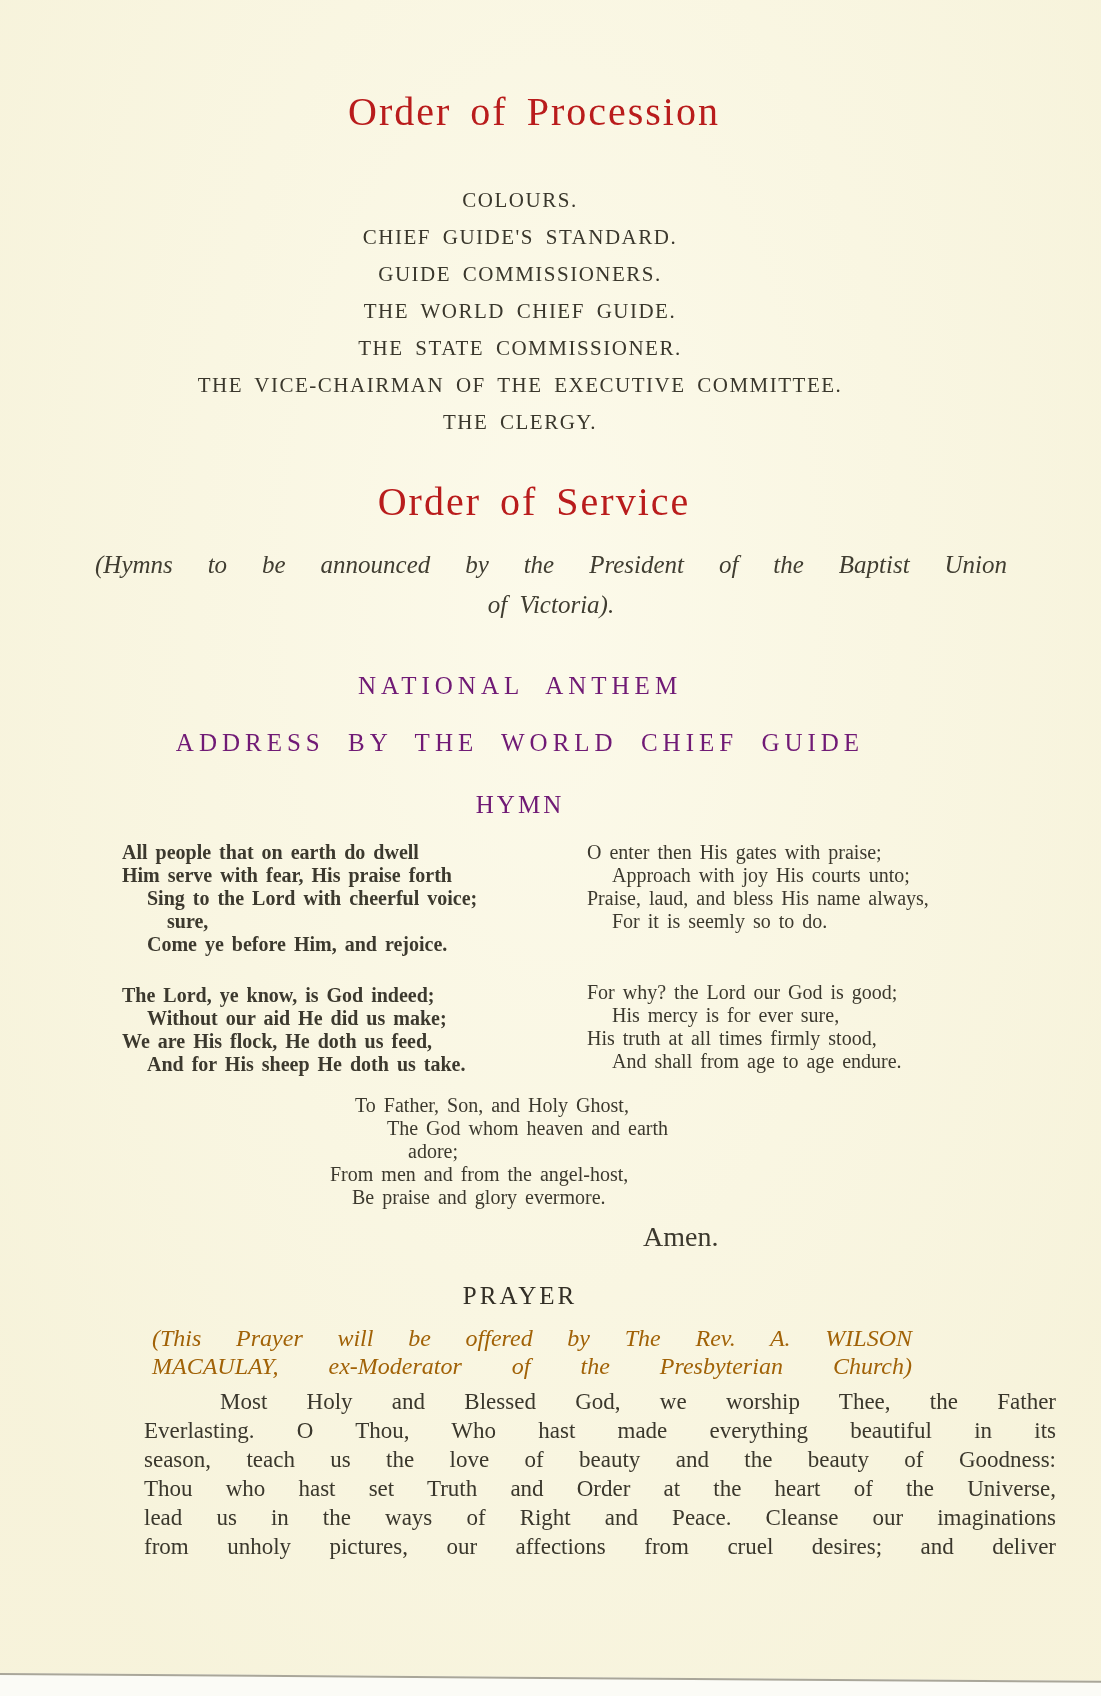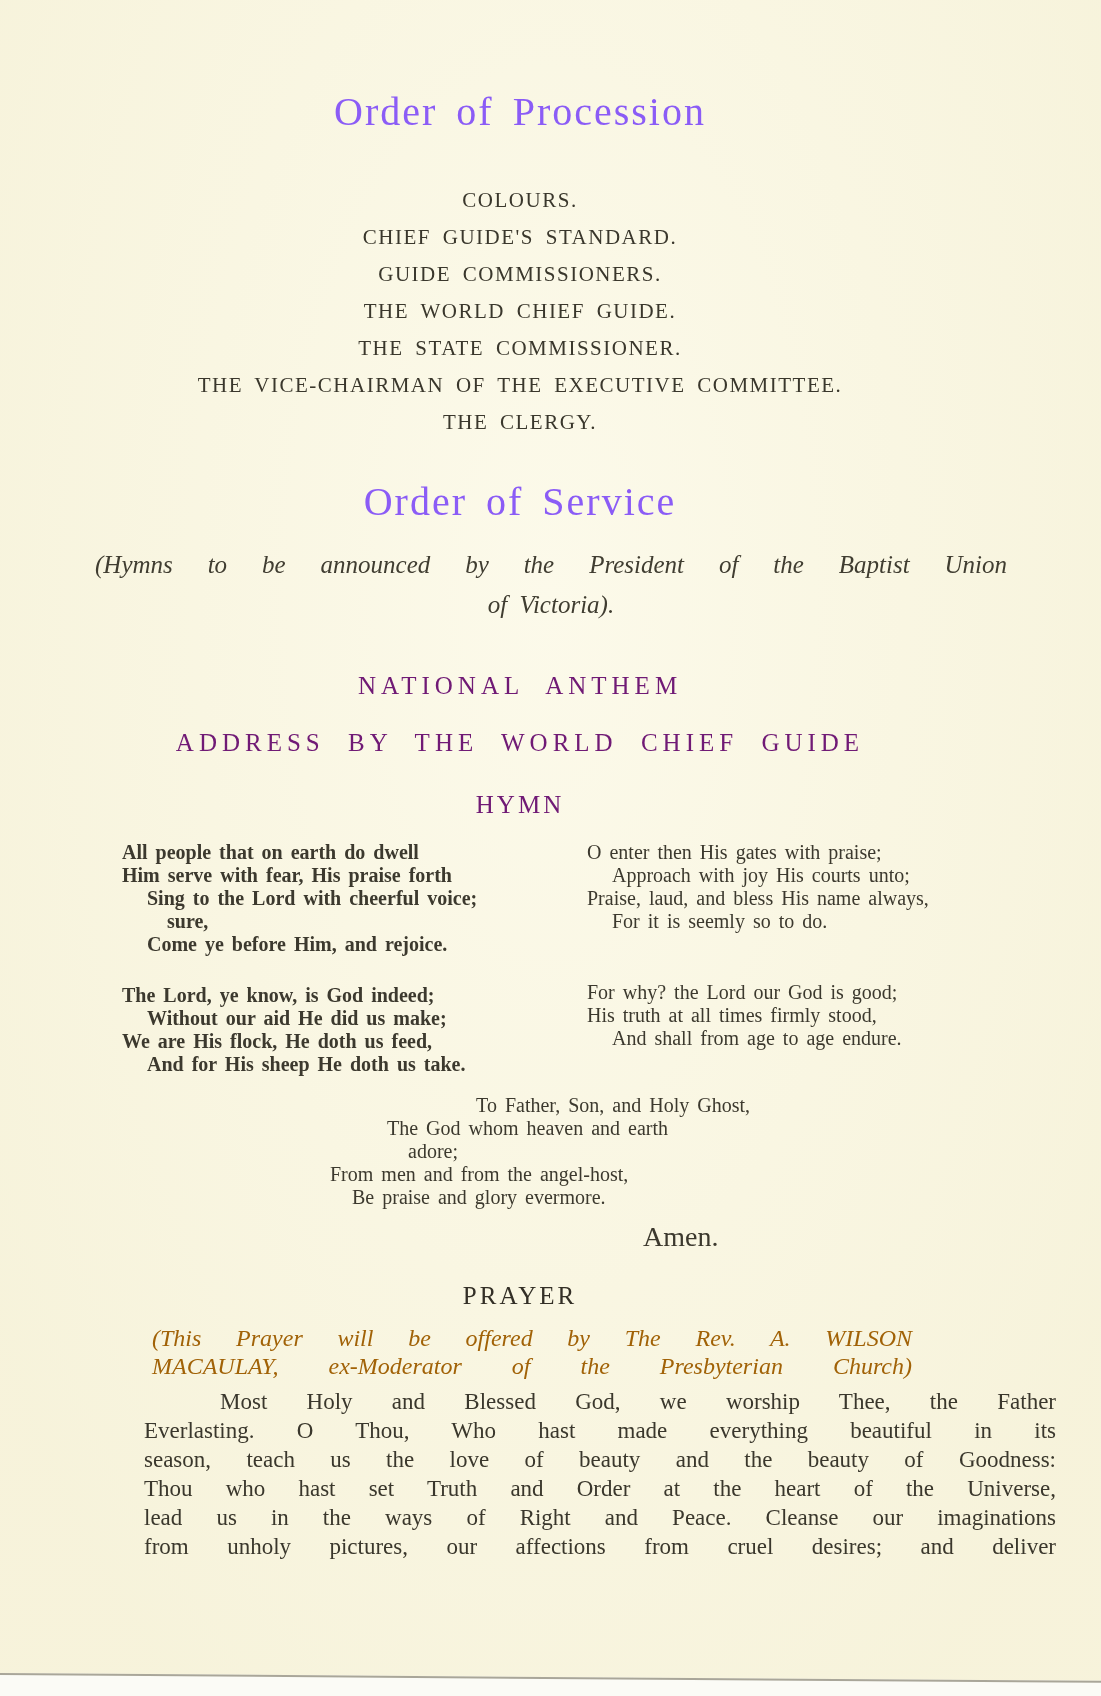--- a/index.html
+++ b/index.html
@@ -14,38 +14,38 @@
     overflow:hidden;
     color:#3c392e;
   }
   
   .page::before{
     content:"";position:absolute;inset:0;pointer-events:none;
     background:radial-gradient(ellipse at 50% 35%, rgba(255,255,255,0.25), rgba(214,205,160,0.12) 85%);
   }
   .centerblock{position:absolute;left:0;width:1040px;text-align:center;}
   .big-title{
-    font-size:40px;letter-spacing:2px;word-spacing:7px;color:#8b5cf6;
+    font-size:40px;letter-spacing:2px;word-spacing:7px;color:#b91c1c;padding-left:14px;
   }
   .proc-list{line-height:37px;font-size:21px;letter-spacing:1.5px;word-spacing:5px;color:#3a372c;}
   .note-block{position:absolute;left:95px;width:912px;font-style:italic;font-size:25px;line-height:40px;word-spacing:6px;color:#403d31;}
   .note-just{text-align:justify;text-align-last:justify;}
   .note-center{text-align:center;}
   .caps-heading{font-size:25px;letter-spacing:5px;word-spacing:12px;color:#701a75;}
   .hymn-col{position:absolute;font-size:20px;line-height:23px;word-spacing:3px;color:#3c392e;}
   .hymn-col .stanza{margin:0;}
   .col-left{left:122px;top:841px;width:420px;font-weight:bold;}
   .col-right{left:587px;top:841px;width:430px;}
   .col-left .stanza + .stanza{margin-top:28px;}
   .col-right .stanza + .stanza{margin-top:48px;}
   .ind1{margin-left:25px;}
   .ind2{margin-left:45px;}
   .doxology{position:absolute;left:330px;top:1094px;width:420px;font-size:20px;line-height:23px;word-spacing:3px;}
   .d0{margin-left:0;}
-  .d1{margin-left:25px;text-align:right;}
+  .d1{margin-left:25px;}
   .d1b{margin-left:22px;}
   .d2{margin-left:57px;}
   .d3{margin-left:78px;}
   .amen{position:absolute;left:643px;top:1221px;font-size:28px;word-spacing:3px;text-align:center;}
   .prayer-heading{font-size:25px;letter-spacing:3px;color:#332f26;}
   .prayer-note{position:absolute;left:152px;width:760px;font-style:italic;font-size:24px;line-height:28px;color:#a16207;}
   .prayer-note .pn-line{text-align:justify;text-align-last:justify;}
   .prayer-body{position:absolute;left:96px;width:912px;font-size:23px;line-height:29px;color:#3a372c;}
   .pline{text-align:justify;text-align-last:justify;}
   .pline-first{text-indent:76px;}
@@ -105,20 +105,21 @@
 
   <div class="hymn-col col-right">
     <div class="stanza">
       <div class="hline">O enter then His gates with praise;</div>
       <div class="hline ind1">Approach with joy His courts unto;</div>
       <div class="hline">Praise, laud, and bless His name always,</div>
       <div class="hline ind1">For it is seemly so to do.</div>
     </div>
     <div class="stanza">
       <div class="hline">For why? the Lord our God is good;</div>
+      <div class="hline ind1">His mercy is for ever sure,</div>
       <div class="hline">His truth at all times firmly stood,</div>
       <div class="hline ind1">And shall from age to age endure.</div>
     </div>
   </div>
 
   <div class="doxology">
     <div class="d1">To Father, Son, and Holy Ghost,</div>
     <div class="d2">The God whom heaven and earth</div>
     <div class="d3">adore;</div>
     <div class="d0">From men and from the angel-host,</div>

